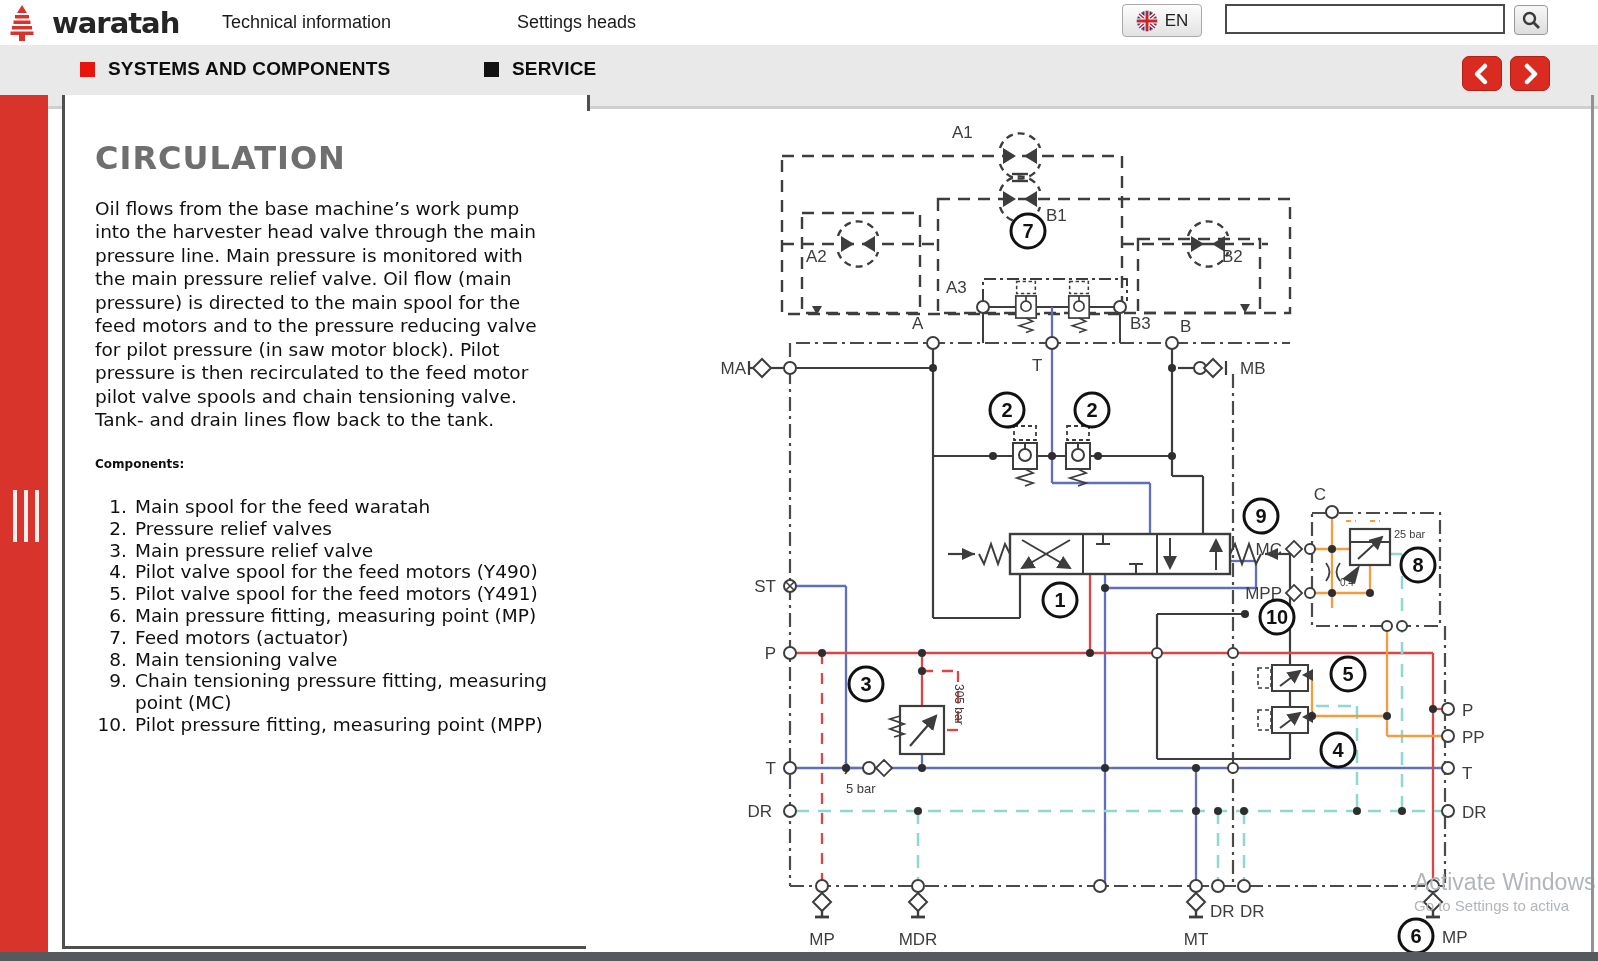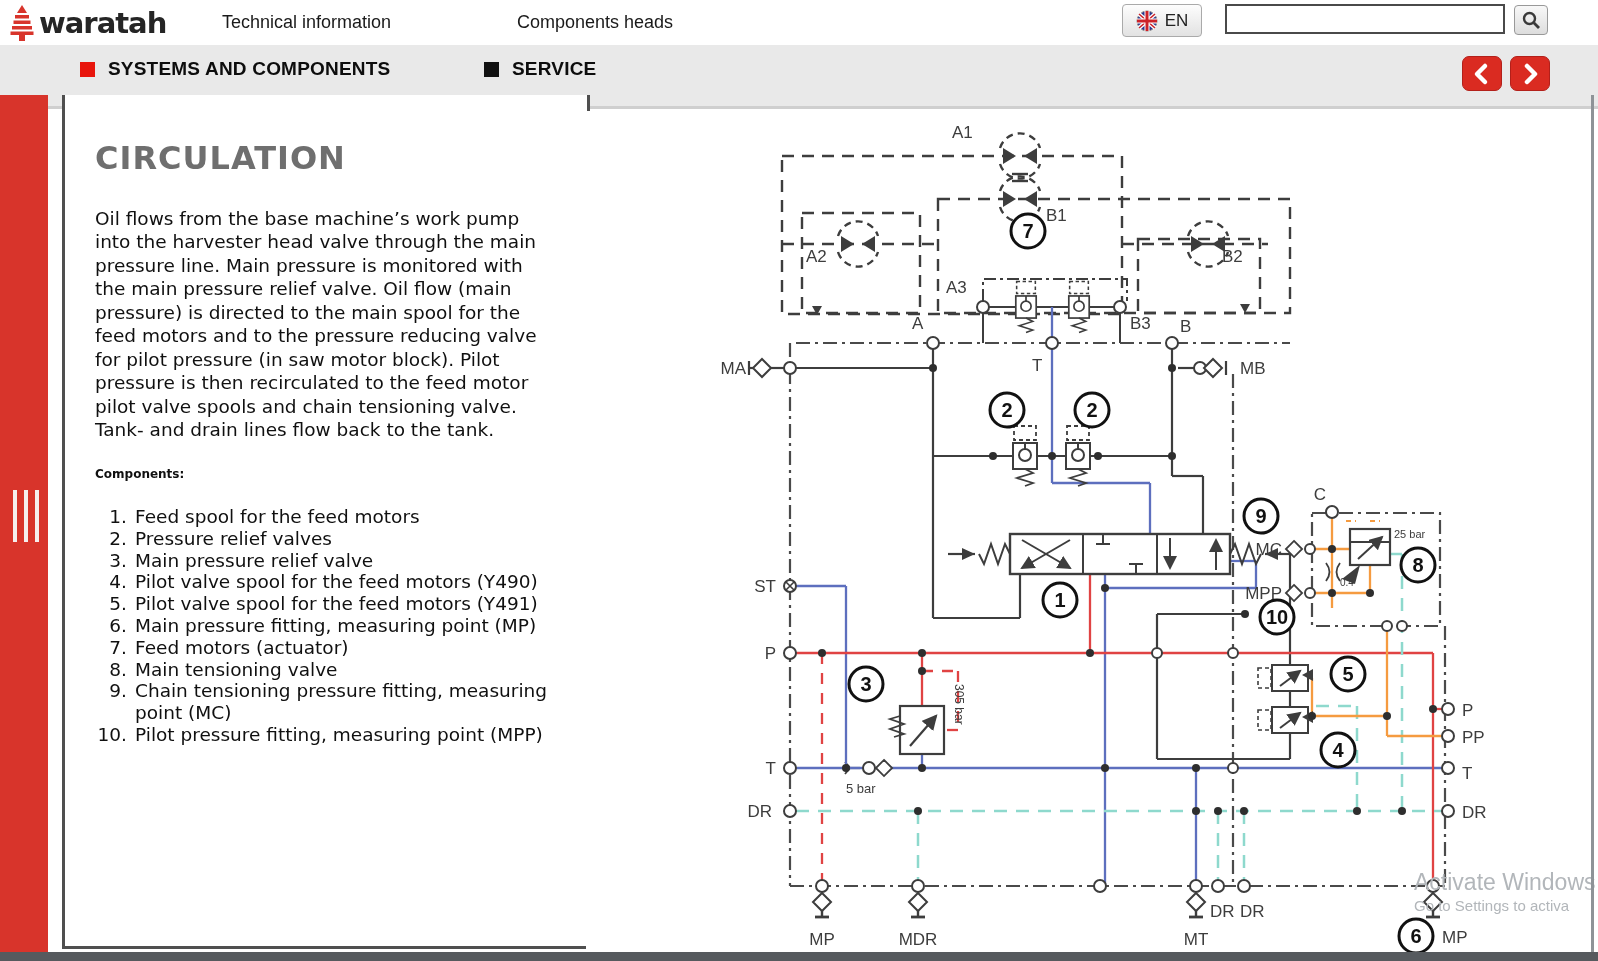--- a/index.html
+++ b/index.html
@@ -2,21 +2,21 @@
 <html><head>
 <meta charset="utf-8">
 <style>
   * { margin:0; padding:0; box-sizing:border-box; }
   html,body { width:1598px; height:961px; overflow:hidden; background:#fff;
     font-family:"Liberation Sans", sans-serif; }
 
   
   .topbar { position:absolute; left:0; top:0; width:1598px; height:45px; background:#fff; }
   .logo { position:absolute; left:8px; top:4px; display:flex; align-items:center; cursor:pointer; }
-  .logo-text { font-family:"DejaVu Sans", sans-serif; font-weight:bold; font-size:29px; color:#252525; letter-spacing:-1px; margin-left:3px; }
+  .logo-text { font-family:"DejaVu Sans", sans-serif; font-weight:bold; font-size:29px; color:#252525; letter-spacing:-1px; margin-left:16px; }
   .topnav-item { position:absolute; top:12px; font-size:18px; color:#1a1a1a; cursor:pointer; }
   #nav0 { left:222px; } #nav1 { left:517px; }
   .lang-btn { position:absolute; left:1122px; top:4px; width:80px; height:33px; border:1px solid #aaa; border-radius:4px;
     background:linear-gradient(#fdfdfd,#e2e2e2); display:flex; align-items:center; justify-content:center; gap:7px;
     font-size:17px; color:#222; cursor:pointer;text-align:center; }
   .search-input { position:absolute; left:1225px; top:4px; width:280px; height:30px; border:2px solid #4a4a4a; background:#fff; font-size:16px; padding:0 8px; }
   .search-btn { position:absolute; left:1514px; top:5px; width:34px; height:30px; border:1px solid #999; border-radius:4px;
     background:linear-gradient(#f8f8f8,#ddd); display:flex; align-items:center; justify-content:center; cursor:pointer; }
 
   
@@ -31,21 +31,21 @@
 
   
   .red-rail { position:absolute; left:0; top:95px; width:48px; height:857px; background:#d8342b; }
   .grip { position:absolute; left:13px; top:395px; display:flex; gap:7px; cursor:col-resize; }
   .grip div { width:4px; height:52px; background:#f6efee; }
 
   .left-panel { position:absolute; left:62px; top:95px; width:528px; height:854px; background:#fff;
     border-left:3px solid #4f4f4f; border-right:3px solid #4f4f4f; border-bottom:3px solid #4f4f4f;
     padding:30px 28px 0 30px; font-family:"DejaVu Sans", sans-serif; }
   .article-title { font-size:32px; font-weight:bold; color:#6f6f6f; letter-spacing:1px; margin-top:14px; }
-  .article-body { margin-top:30px; font-size:18.5px; line-height:1.27; color:#101010; width:462px; }
+  .article-body { margin-top:20px; font-size:18.5px; line-height:1.27; color:#101010; width:462px; }
   .components-heading { margin-top:25px; font-size:12px; color:#101010;font-weight:bold; }
   .components-list { margin-top:25px; }
   .comp-row { display:flex; font-size:18.5px; line-height:1.18; color:#101010; }
   .comp-num { width:40px; min-width:40px; text-align:right; padding-right:8px; }
 
   .right-panel { position:absolute; left:586px; top:111px; width:1004px; height:857px; background:#fff; }
   .wm1 { position:absolute; left:828px; top:758px; font-size:23px; color:#b2b6ba; white-space:nowrap; font-family:"Liberation Sans",sans-serif; }
   .wm2 { position:absolute; left:828px; top:786px; font-size:15px; color:#b2b6ba; white-space:nowrap; }
   .edge-line { position:absolute; left:1591px; top:95px; width:3px; height:857px; background:#8e9397; }
   .bottom-strip { position:absolute; left:0; top:952px; width:1598px; height:9px; background:#565a5e; }
@@ -61,21 +61,21 @@
       <polygon points="14,1 9,9 19,9" fill="#d8342b"></polygon>
       <rect x="7" y="11" width="14" height="3.5" fill="#d8342b"></rect>
       <rect x="5.5" y="16.5" width="17" height="3.5" fill="#d8342b"></rect>
       <rect x="4" y="22" width="20" height="3.5" fill="#d8342b"></rect>
       <rect x="2.5" y="27.5" width="23" height="3.5" fill="#d8342b"></rect>
       <rect x="11" y="31" width="6" height="6" fill="#d8342b"></rect>
     </svg>
     <span class="logo-text">waratah</span>
   </div>
   <span class="topnav-item" id="nav0">Technical information</span>
-  <span class="topnav-item" id="nav1">Components heads</span>
+  <span class="topnav-item" id="nav1">Settings heads</span>
   <div class="lang-btn">
     <svg width="22" height="22" viewBox="0 0 22 22">
       <circle cx="11" cy="11" r="10" fill="#2b3990" stroke="#888" stroke-width="1"></circle>
       <path d="M3,4 L19,18 M19,4 L3,18" stroke="#fff" stroke-width="4"></path>
       <path d="M3,4 L19,18 M19,4 L3,18" stroke="#cc2229" stroke-width="1.6"></path>
       <path d="M11,1 V21 M1,11 H21" stroke="#fff" stroke-width="5"></path>
       <path d="M11,1 V21 M1,11 H21" stroke="#cc2229" stroke-width="3"></path>
     </svg>
     <span>EN</span>
   </div>
@@ -121,21 +121,21 @@
     </div>
 </div>
 
 <div class="left-panel">
   <div class="article-title">CIRCULATION</div>
   <div class="article-body">Oil flows from the base machine’s work pump into the harvester head valve through the main pressure line. Main pressure is monitored with the main pressure relief valve. Oil flow (main pressure) is directed to the main spool for the feed motors and to the pressure reducing valve for pilot pressure (in saw motor block). Pilot pressure is then recirculated to the feed motor pilot valve spools and chain tensioning valve. Tank- and drain lines flow back to the tank.</div>
   <div class="components-heading">Components:</div>
   <div class="components-list" id="components-list">
       <div class="comp-row">
         <div class="comp-num">1.</div>
-        <div>Feed spool for the feed motors</div>
+        <div>Main spool for the feed waratah</div>
       </div>
       <div class="comp-row">
         <div class="comp-num">2.</div>
         <div>Pressure relief valves</div>
       </div>
       <div class="comp-row">
         <div class="comp-num">3.</div>
         <div>Main pressure relief valve</div>
       </div>
       <div class="comp-row">

